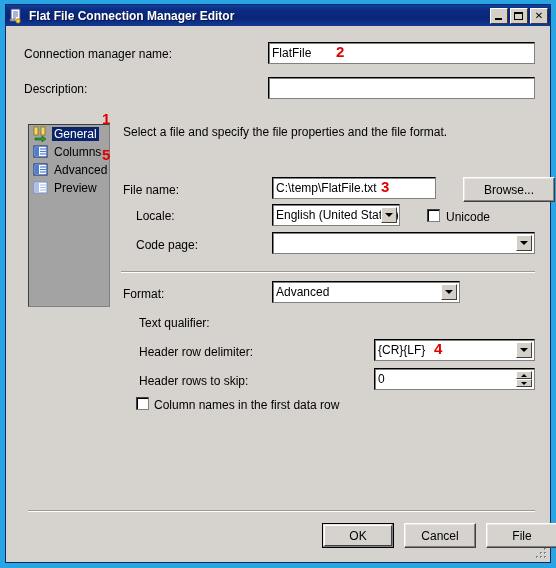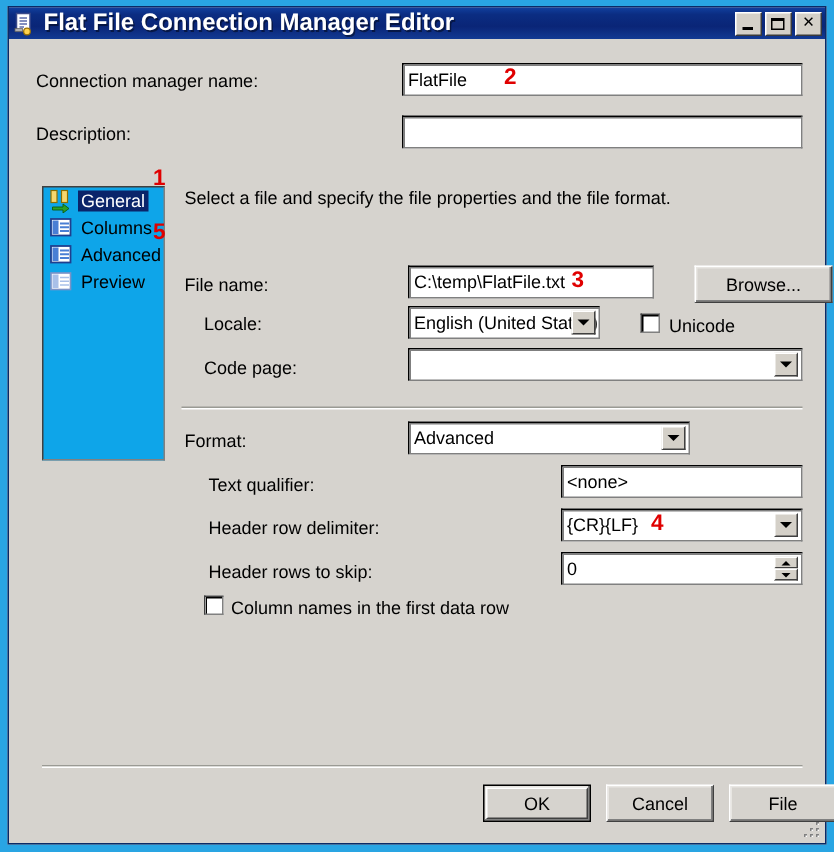--- a/index.html
+++ b/index.html
@@ -54,21 +54,21 @@
   }
   .title-icon {
     width: 16px;
     height: 16px;
     flex: 0 0 16px;
     position: relative;
     margin-right: 4px;
   }
   .title-text {
     color: #ffffff;
-    font-size: 16px;
+    font-size: 12px;
     font-weight: bold;
     white-space: nowrap;
     letter-spacing: 0px;
     flex: 1 1 auto;
     text-shadow: 1px 1px 0 rgba(0,0,0,0.45);
   }
   .title-buttons {
     display: flex;
     gap: 2px;
     align-items: center;
@@ -245,21 +245,21 @@
     border: 1px solid #ffffff;
     border-right-color: #404040;
     border-bottom-color: #404040;
     box-sizing: border-box;
     pointer-events: none;
   }
 
   
   .treepanel {
     position: absolute;
-    background: #0ea5e9;
+    background: #a3a3a3;
     border: 1px solid #808080;
     border-top-color: #404040;
     border-left-color: #404040;
     box-sizing: border-box;
     overflow: hidden;
   }
   .tree-item {
     display: flex;
     align-items: center;
     height: 18px;
@@ -443,21 +443,20 @@
 
         <div class="lbl abs-lbl" style="left:117px; top:261px;">Format:</div>
         <div class="combo" style="left:266px; top:255px; width:188px; height:22px;">
           <span>Advanced</span>
           <span class="arrowbox">
             <span class="tri-down"></span>
           </span>
         </div>
 
         <div class="lbl abs-lbl" style="left:133px; top:290px;">Text qualifier:</div>
-        <div class="field" style="left:368px; top:284px; width:161px; height:22px;">&lt;none&gt;</div>
 
         <div class="lbl abs-lbl" style="left:133px; top:319px;">Header row delimiter:</div>
         <div class="combo" style="left:368px; top:313px; width:161px; height:22px;">
           <span>{CR}{LF}</span>
           <span class="arrowbox">
             <span class="tri-down"></span>
           </span>
         </div>
         <div class="annot" style="left:428px; top:315px;">4</div>
 

